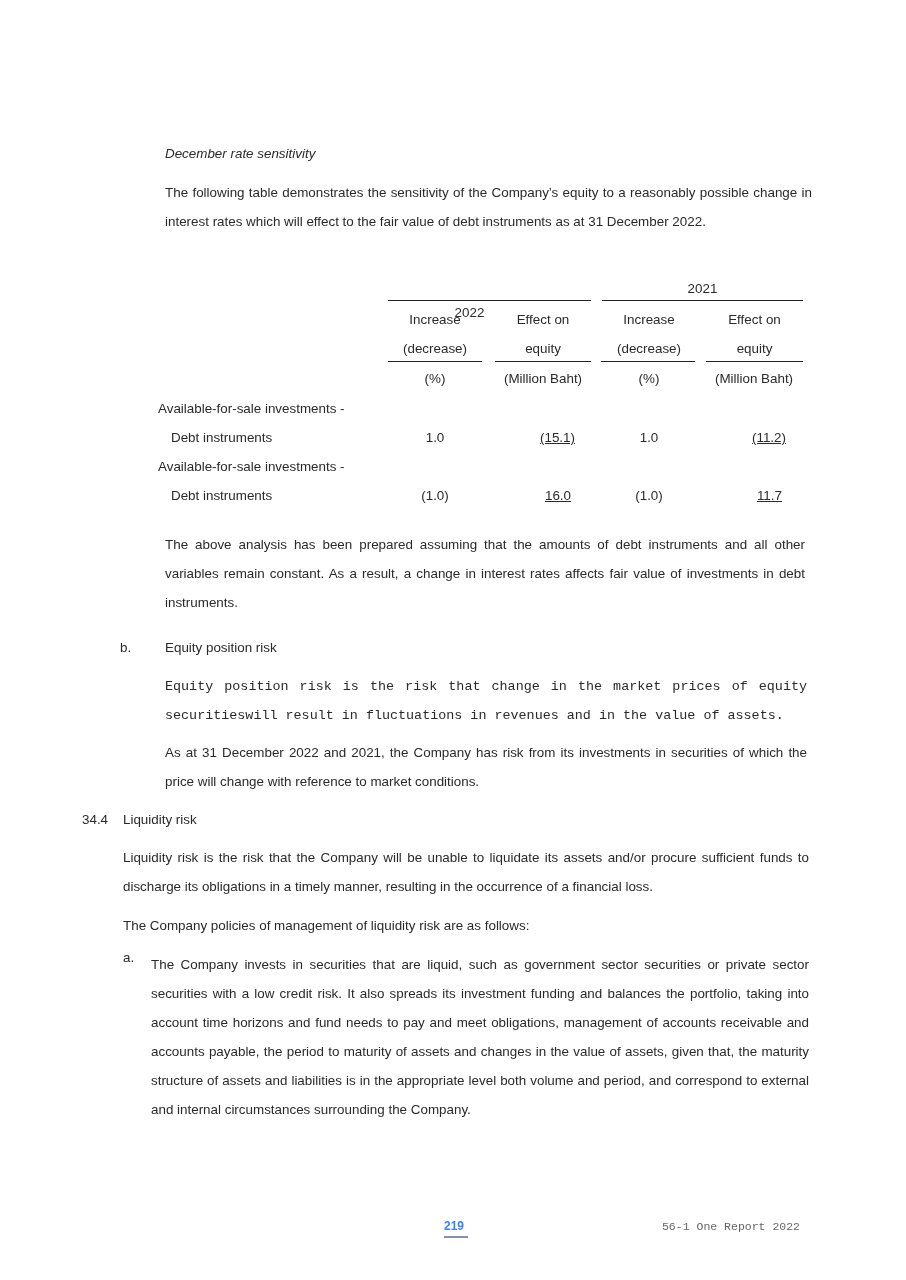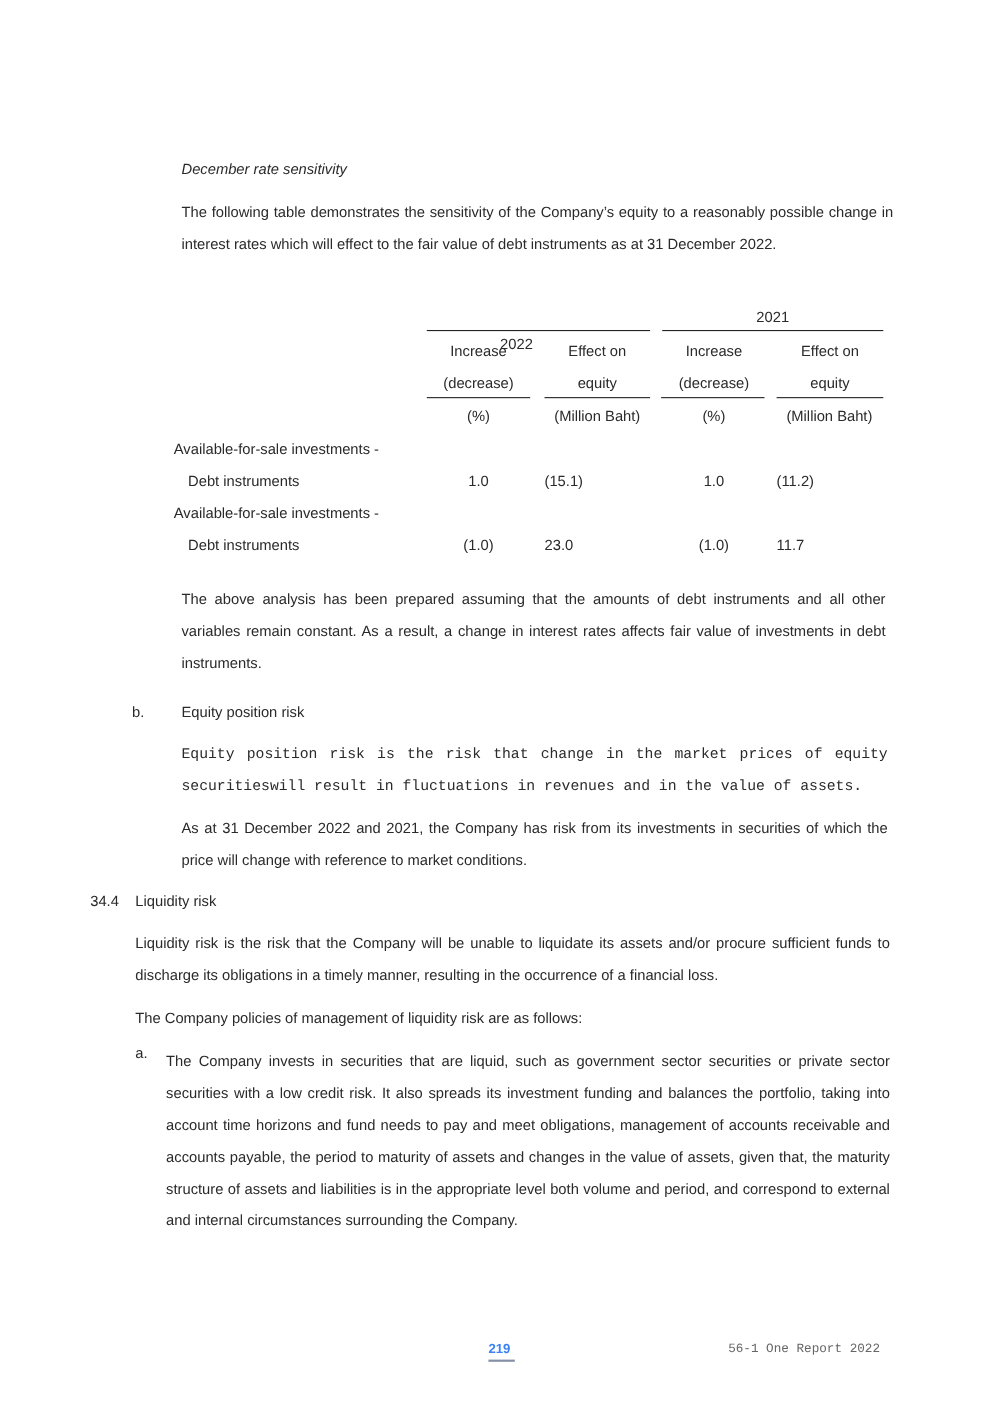--- a/index.html
+++ b/index.html
@@ -10,21 +10,21 @@
   }
   .abs { position: absolute; }
   .para { position: absolute; text-align: justify; line-height: 29px; }
   .italic { font-style: italic; }
   .bold { font-weight: normal; }
 
   
   .hdr-year { position: absolute; text-align: center; }
   .rule { position: absolute; height: 0; border-top: 1px solid #222; }
   .cell { position: absolute; text-align: center; }
-  .num { position: absolute; text-align: left; }
+  .num { position: absolute; text-align: right; text-decoration: underline; }
 
   .footer-page { position: absolute; left: 444px; top: 1219px; font-size: 12px; font-weight: bold; color: #3b82f6; }
   .footer-under { position: absolute; left: 444px; top: 1236px; width: 24px; height: 2px; background: #8590a8; }
   .footer-report { position: absolute; left: 660px; top: 1220px; font-size: 11.5px; color: #666; width: 140px; text-align: right; font-family: Liberation Mono, monospace; }
 </style>
 </head>
 <body>
 
 <div class="abs italic" style="left:165px; top:146px;">December rate sensitivity</div>
 <div class="para" style="left:165px; top:178px; width:647px;">The following table demonstrates the sensitivity of the Company’s equity to a reasonably possible change in interest rates which will effect to the fair value of debt instruments as at 31 December 2022.</div>
@@ -61,21 +61,21 @@
     <div class="cell" style="left:388px; top:430px; width:94px;">1.0</div>
     <div class="num" style="left:495px; top:430px; width:80px;">(15.1)</div>
     <div class="cell" style="left:602px; top:430px; width:94px;">1.0</div>
     <div class="num" style="left:706px; top:430px; width:80px;">(11.2)</div>
   </div>
 
   <div>
     <div class="abs" style="left:158px; top:459px;">Available-for-sale investments -</div>
     <div class="abs" style="left:171px; top:488px;">Debt instruments</div>
     <div class="cell" style="left:388px; top:488px; width:94px;">(1.0)</div>
-    <div class="num" style="left:495px; top:488px; width:76px;">23.0</div>
+    <div class="num" style="left:495px; top:488px; width:76px;">16.0</div>
     <div class="cell" style="left:602px; top:488px; width:94px;">(1.0)</div>
     <div class="num" style="left:706px; top:488px; width:76px;">11.7</div>
   </div>
 </div>
 
 <div class="para" style="left:165px; top:530px; width:640px;">The above analysis has been prepared assuming that the amounts of debt instruments and all other variables remain constant. As a result, a change in interest rates affects fair value of investments in debt instruments.</div>
 
 <div class="abs" style="left:120px; top:640px;">b.</div>
 <div class="abs" style="left:165px; top:640px;">Equity position risk</div>
 <div class="para" style="left:165px; top:672px; width:642px;font-family:Liberation Mono, monospace;">Equity position risk is the risk that change in the market prices of equity securitieswill result in fluctuations in revenues and in the value of assets.</div>

